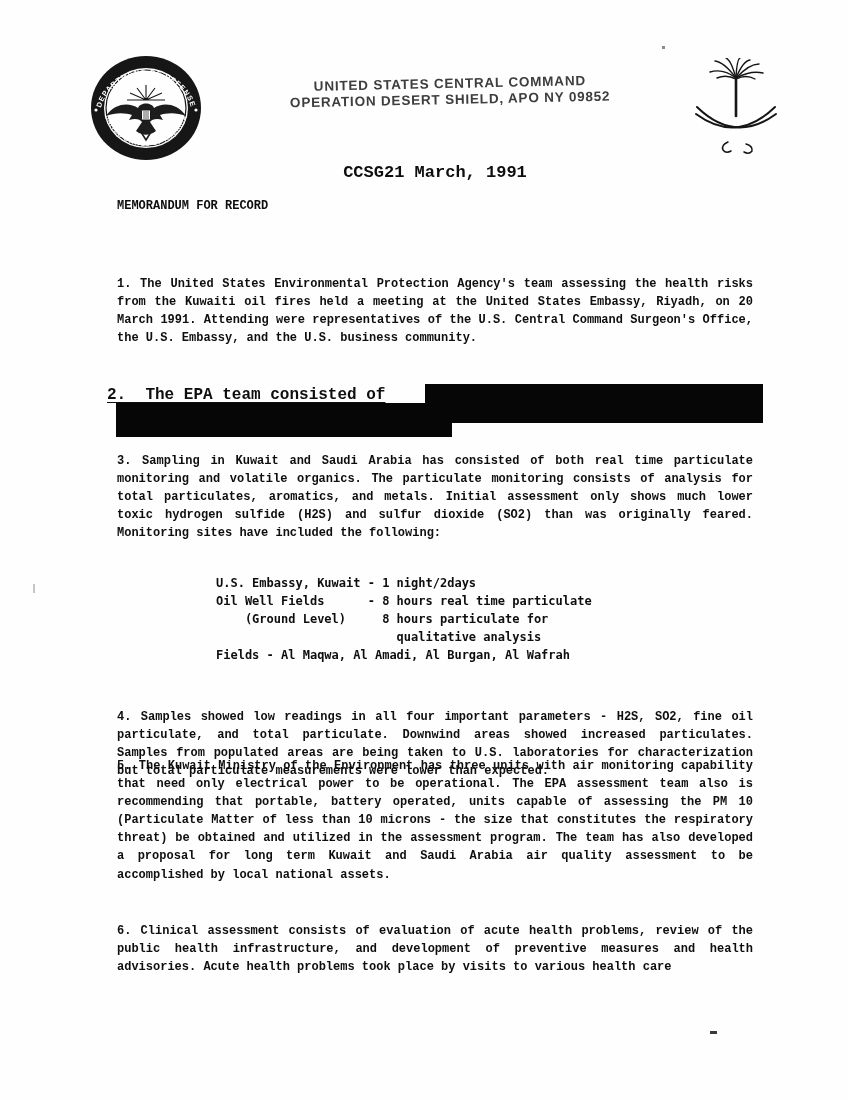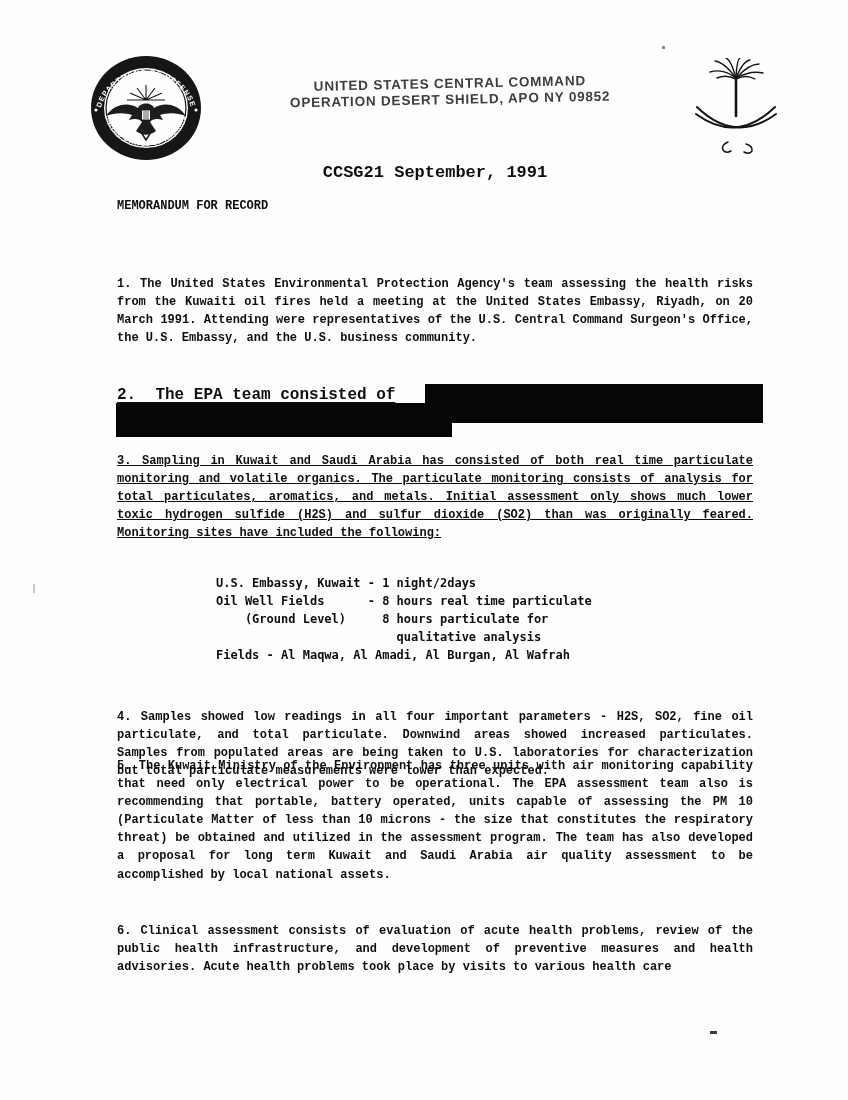--- a/index.html
+++ b/index.html
@@ -32,33 +32,33 @@
   }
   
   .body-text{
     position:absolute;left:117px;width:636px;
     font-weight:700;font-size:12px;line-height:18.1px;
     text-align:justify;
   }
   .memo-type{top:197px;}
   .subject{top:227px;}
   .para-1{top:275px;}
-  .para-3{top:452px;text-decoration:underline;}
+  .para-3{top:452px;}
   .para-4{top:660px;margin-top:48px;}
   .para-5{top:757px;}
   .para-6{top:922px;}
   .sites{
     position:absolute;left:216px;top:562px;
     font-weight:700;font-size:12px;line-height:18.1px;
     white-space:pre;
   }
   
   .redaction-area{position:absolute;left:0;top:0;width:848px;height:0;}
   .redact-intro{
-    position:absolute;left:117px;top:386px;
+    position:absolute;left:107px;top:386px;
     font-weight:700;font-size:16px;white-space:pre;
     text-decoration:underline;text-underline-offset:3px;
   }
   .redact-bar{position:absolute;background:#060606;}
   .bar-a{left:425px;top:384px;width:338px;height:39px;}
   .bar-b{left:116px;top:403px;width:336px;height:34px;}
   
   .artifact{position:absolute;background:#8a8a8a;}
   .art-1{left:662px;top:46px;width:3px;height:3px;}
   .art-2{left:710px;top:1031px;width:7px;height:3px;background:#3a3a3a;}
@@ -124,21 +124,21 @@
 
       <g stroke-width="1.5">
         <path d="M35,84 q-7,3 -5,8 q3,4 8,1"></path>
         <path d="M53,86 q7,2 6,7 q-3,4 -8,1"></path>
       </g>
     </g>
   </svg>
 
   <div class="symbol-date-row">
     <span>CCSG</span>
-    <span>21 September, 1991</span>
+    <span>21 March, 1991</span>
   </div>
 
   <div class="body-text memo-type">MEMORANDUM FOR RECORD</div>
 
 
   <div class="body-text para-1">1.  The United States Environmental Protection Agency's team assessing the health risks from the Kuwaiti oil fires held a meeting at the United States Embassy, Riyadh, on 20 March 1991.  Attending were representatives of the U.S. Central Command Surgeon's Office, the U.S. Embassy, and the U.S. business community.</div>
 
   <div class="redaction-area">
     <span class="redact-intro">2.  The EPA team consisted of</span>
     <div class="redact-bar bar-a"></div>

